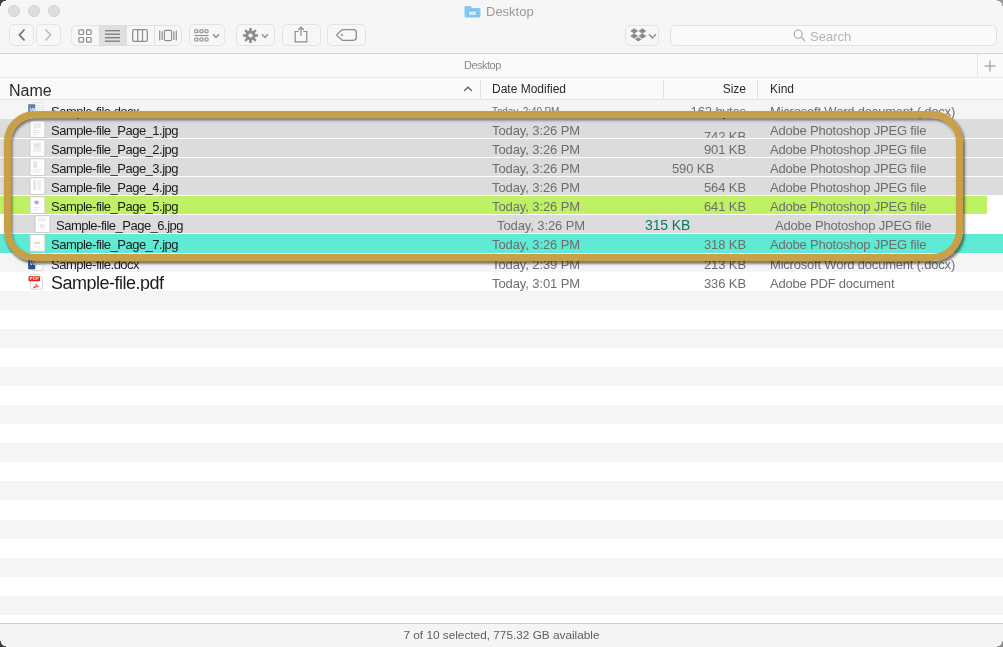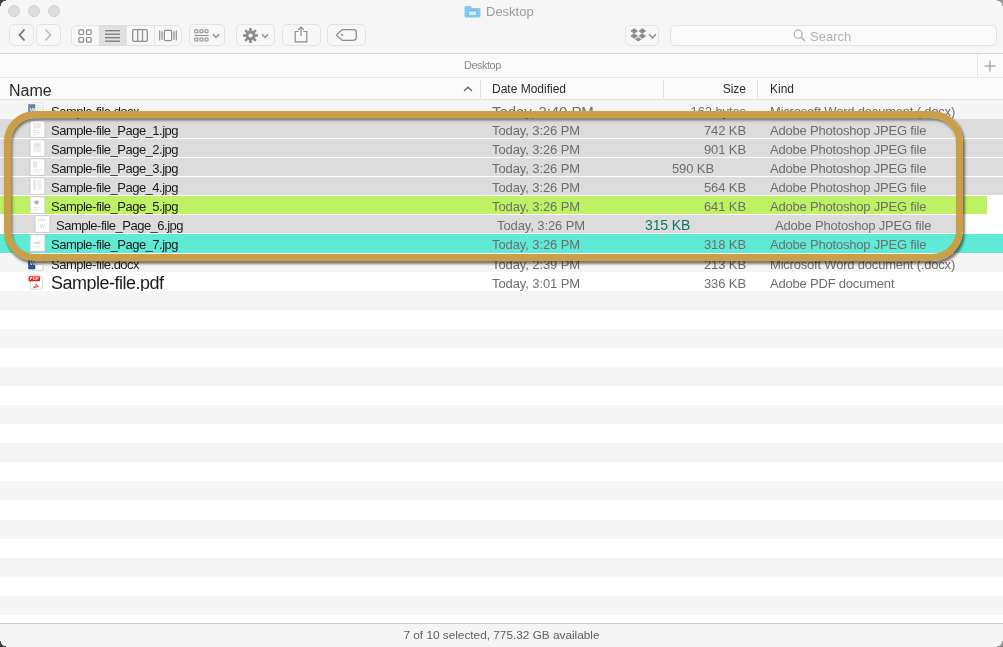--- a/index.html
+++ b/index.html
@@ -159,36 +159,36 @@
         <rect x="8" y="3" width="5.5" height="1.1" fill="#d9d9d9"></rect>
         <rect x="8" y="5" width="5.5" height="1.1" fill="#d9d9d9"></rect>
         <rect x="8" y="7" width="5.5" height="1.1" fill="#d9d9d9"></rect>
         <rect x="8" y="9" width="5.5" height="1.1" fill="#d9d9d9"></rect>
         <path d="M0.5 2.5h6.5v11.5H0.5z" fill="#2a5699"></path>
         <path d="M0.5 2.5h6.5v11.5H0.5z" fill="none" stroke="#1e4179" stroke-width="0.5"></path>
         <text x="1.7" y="10.4" font-size="6.2" font-weight="bold" fill="#ffffff" font-family="Liberation Sans">W</text>
       </svg>
     </div>
     <div style="position:absolute;left:51px;top:2px;height:100%;line-height:19.07px;font-size:13px;color:#1c1c1c;letter-spacing:-0.5px">Sample-file.docx</div>
-    <div style="position:absolute;left:492px;top:2px;height:100%;line-height:19.07px;font-size:15px;color:#6e6e6e;letter-spacing:-0.1px">Today, 2:40 PM</div>
+    <div style="position:absolute;left:492px;top:2px;height:100%;line-height:19.07px;font-size:10px;color:#6e6e6e;letter-spacing:-0.1px">Today, 2:40 PM</div>
     <div style="position:absolute;left:640px;top:2px;width:106px;height:100%;line-height:19.07px;font-size:13px;color:#6e6e6e;text-align:right;letter-spacing:-0.1px">162 bytes</div>
     <div style="position:absolute;left:770px;top:2px;height:100%;line-height:19.07px;font-size:13px;color:#6e6e6e;letter-spacing:-0.2px">Microsoft Word document (.docx)</div>
   </div>
 <div style="position:absolute;left:0;top:119.07px;width:1003px;height:19.07px;background:#dcdcdc;overflow:hidden">
     <svg width="17" height="18" viewBox="0 0 14 15.5" style="position:absolute;left:29px;top:1px">
       <rect x="1" y="15" width="12" height="0.8" rx="0.4" fill="rgba(120,120,120,0.35)"></rect>
       <rect x="0.6" y="0.6" width="12.8" height="14.4" rx="0.4" fill="#ffffff" stroke="#c6c6c6" stroke-width="0.75"></rect>
       <rect x="3.2" y="2.8" width="7" height="4.5" fill="#ebebeb"></rect>
       <rect x="3.2" y="8.6" width="5" height="1" fill="#e3e3e3"></rect>
       <rect x="3.2" y="10.4" width="6.5" height="1" fill="#e3e3e3"></rect>
       <rect x="3.2" y="12.2" width="4" height="1" fill="#e7e7e7"></rect>
     </svg>
     <div style="position:absolute;left:51px;top:2px;height:100%;line-height:19.07px;font-size:13px;color:#1c1c1c;letter-spacing:-0.5px">Sample-file_Page_1.jpg</div>
     <div style="position:absolute;left:492px;top:2px;height:100%;line-height:19.07px;font-size:13px;color:#6e6e6e;letter-spacing:-0.1px">Today, 3:26 PM</div>
-    <div style="position:absolute;left:640px;top:2px;width:106px;height:100%;line-height:19.07px;font-size:13px;color:#6e6e6e;text-align:right;letter-spacing:-0.1px">742 KB</div>
+    <div style="position:absolute;left:640px;top:8px;width:106px;height:100%;line-height:19.07px;font-size:13px;color:#6e6e6e;text-align:right;letter-spacing:-0.1px">742 KB</div>
     <div style="position:absolute;left:770px;top:2px;height:100%;line-height:19.07px;font-size:13px;color:#6e6e6e;letter-spacing:-0.2px">Adobe Photoshop JPEG file</div>
   </div>
 <div style="position:absolute;left:0;top:138.14px;width:1003px;height:19.07px;background:#dcdcdc;overflow:hidden">
     <div style="position:absolute;left:0;top:0;width:100%;height:1px;background:#ffffff"></div>
     <svg width="17" height="18" viewBox="0 0 14 15.5" style="position:absolute;left:29px;top:1px">
       <rect x="1" y="15" width="12" height="0.8" rx="0.4" fill="rgba(120,120,120,0.35)"></rect>
       <rect x="0.6" y="0.6" width="12.8" height="14.4" rx="0.4" fill="#ffffff" stroke="#c6c6c6" stroke-width="0.75"></rect>
       <rect x="3.2" y="3" width="7" height="8.5" fill="#efefef"></rect>
       <rect x="4.2" y="4" width="5" height="2.5" fill="#e4e4e4"></rect>
     </svg>

